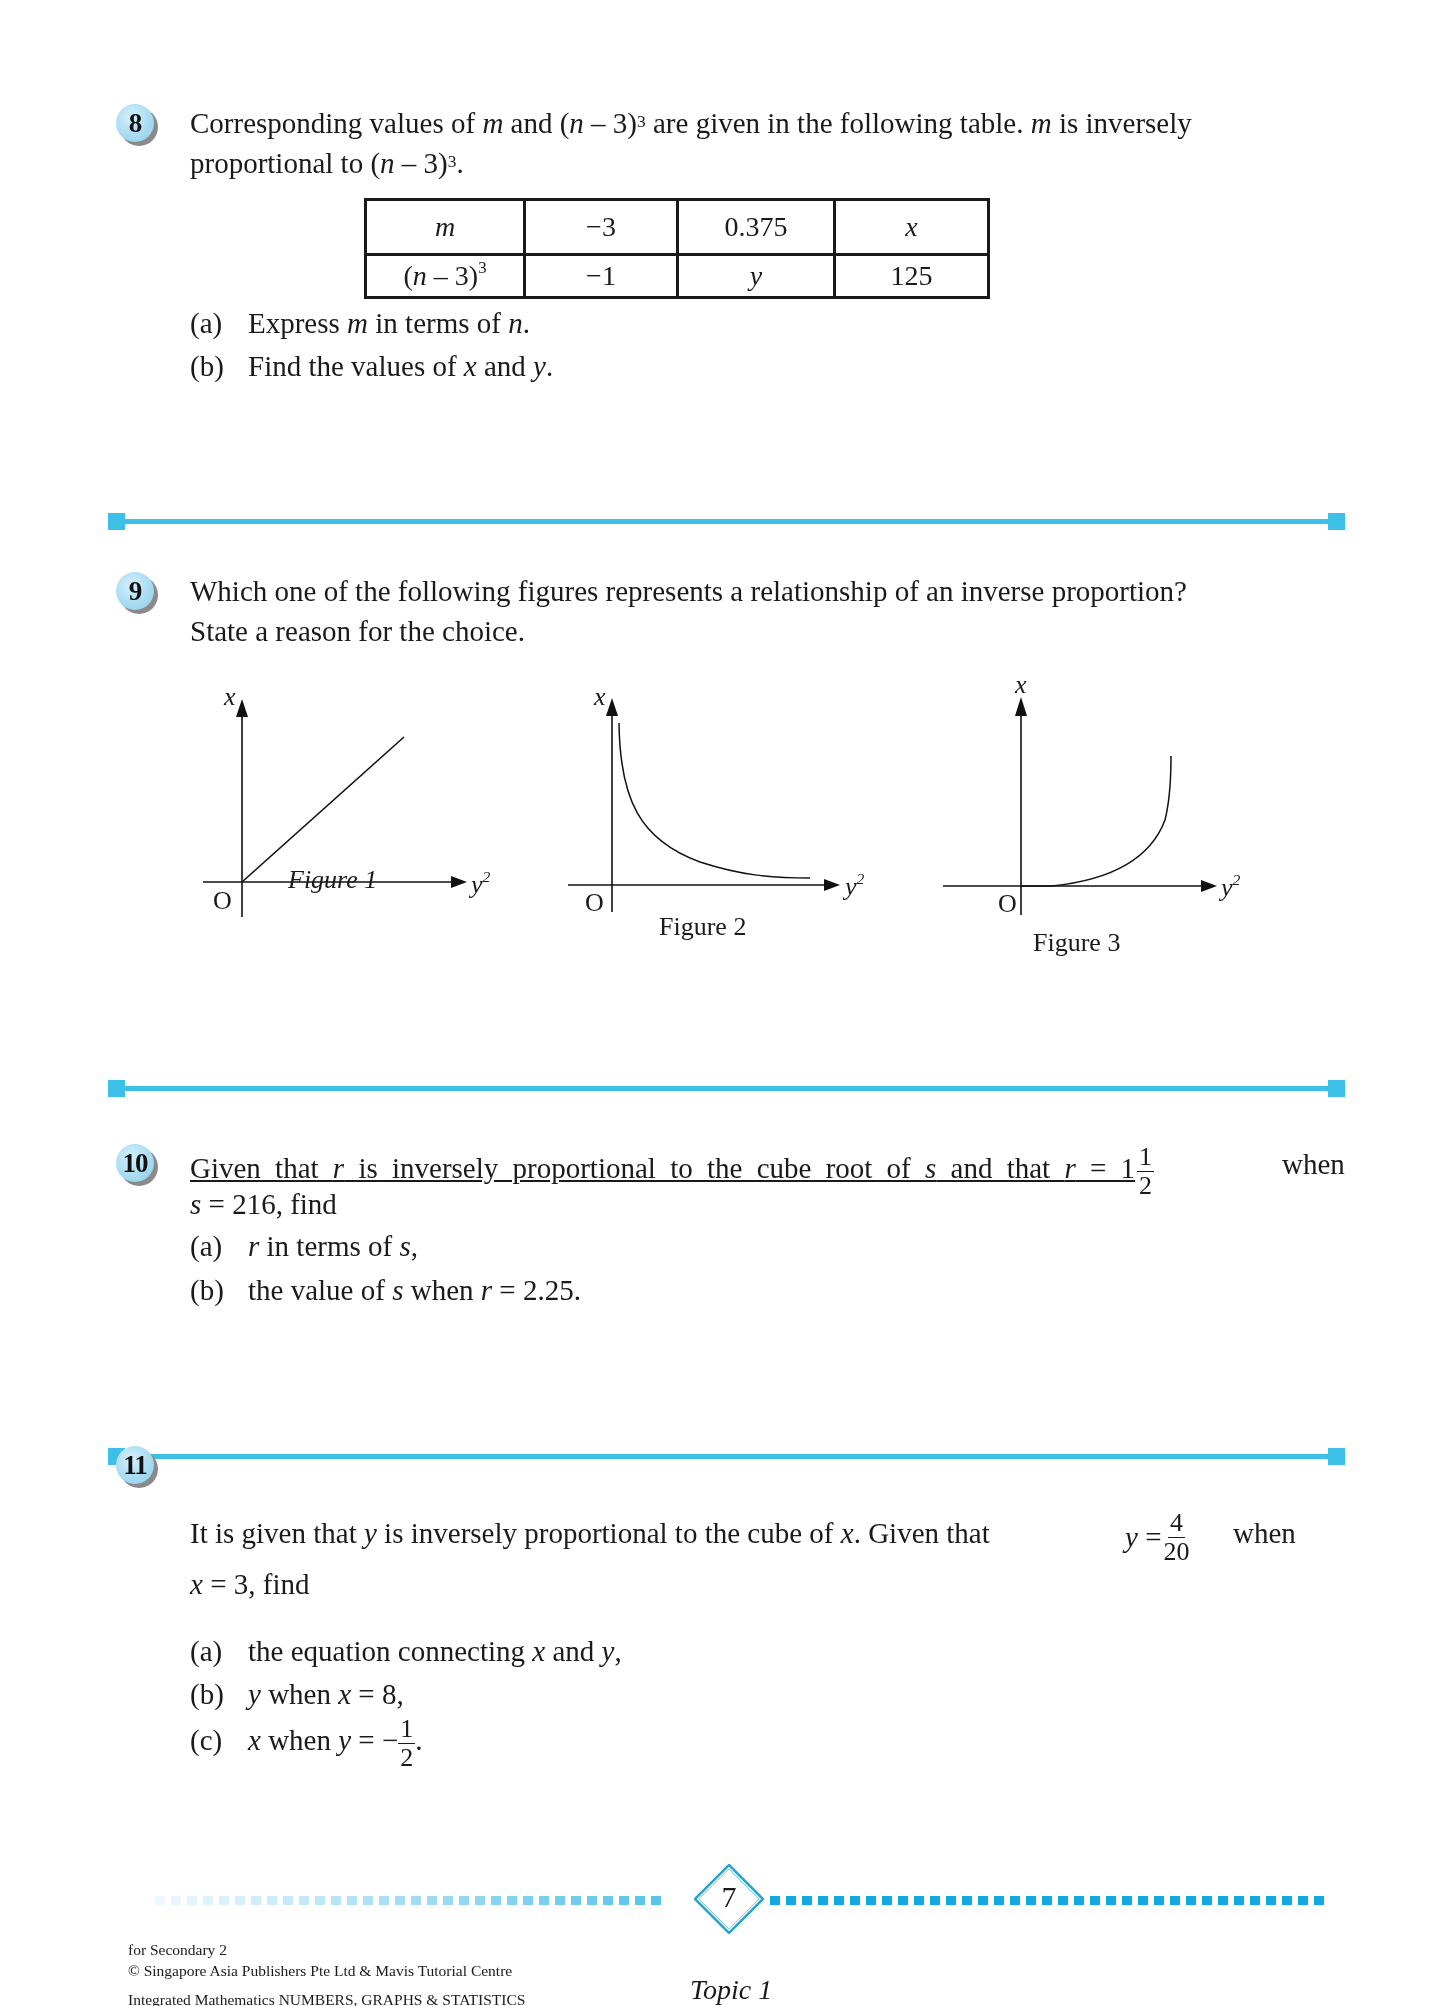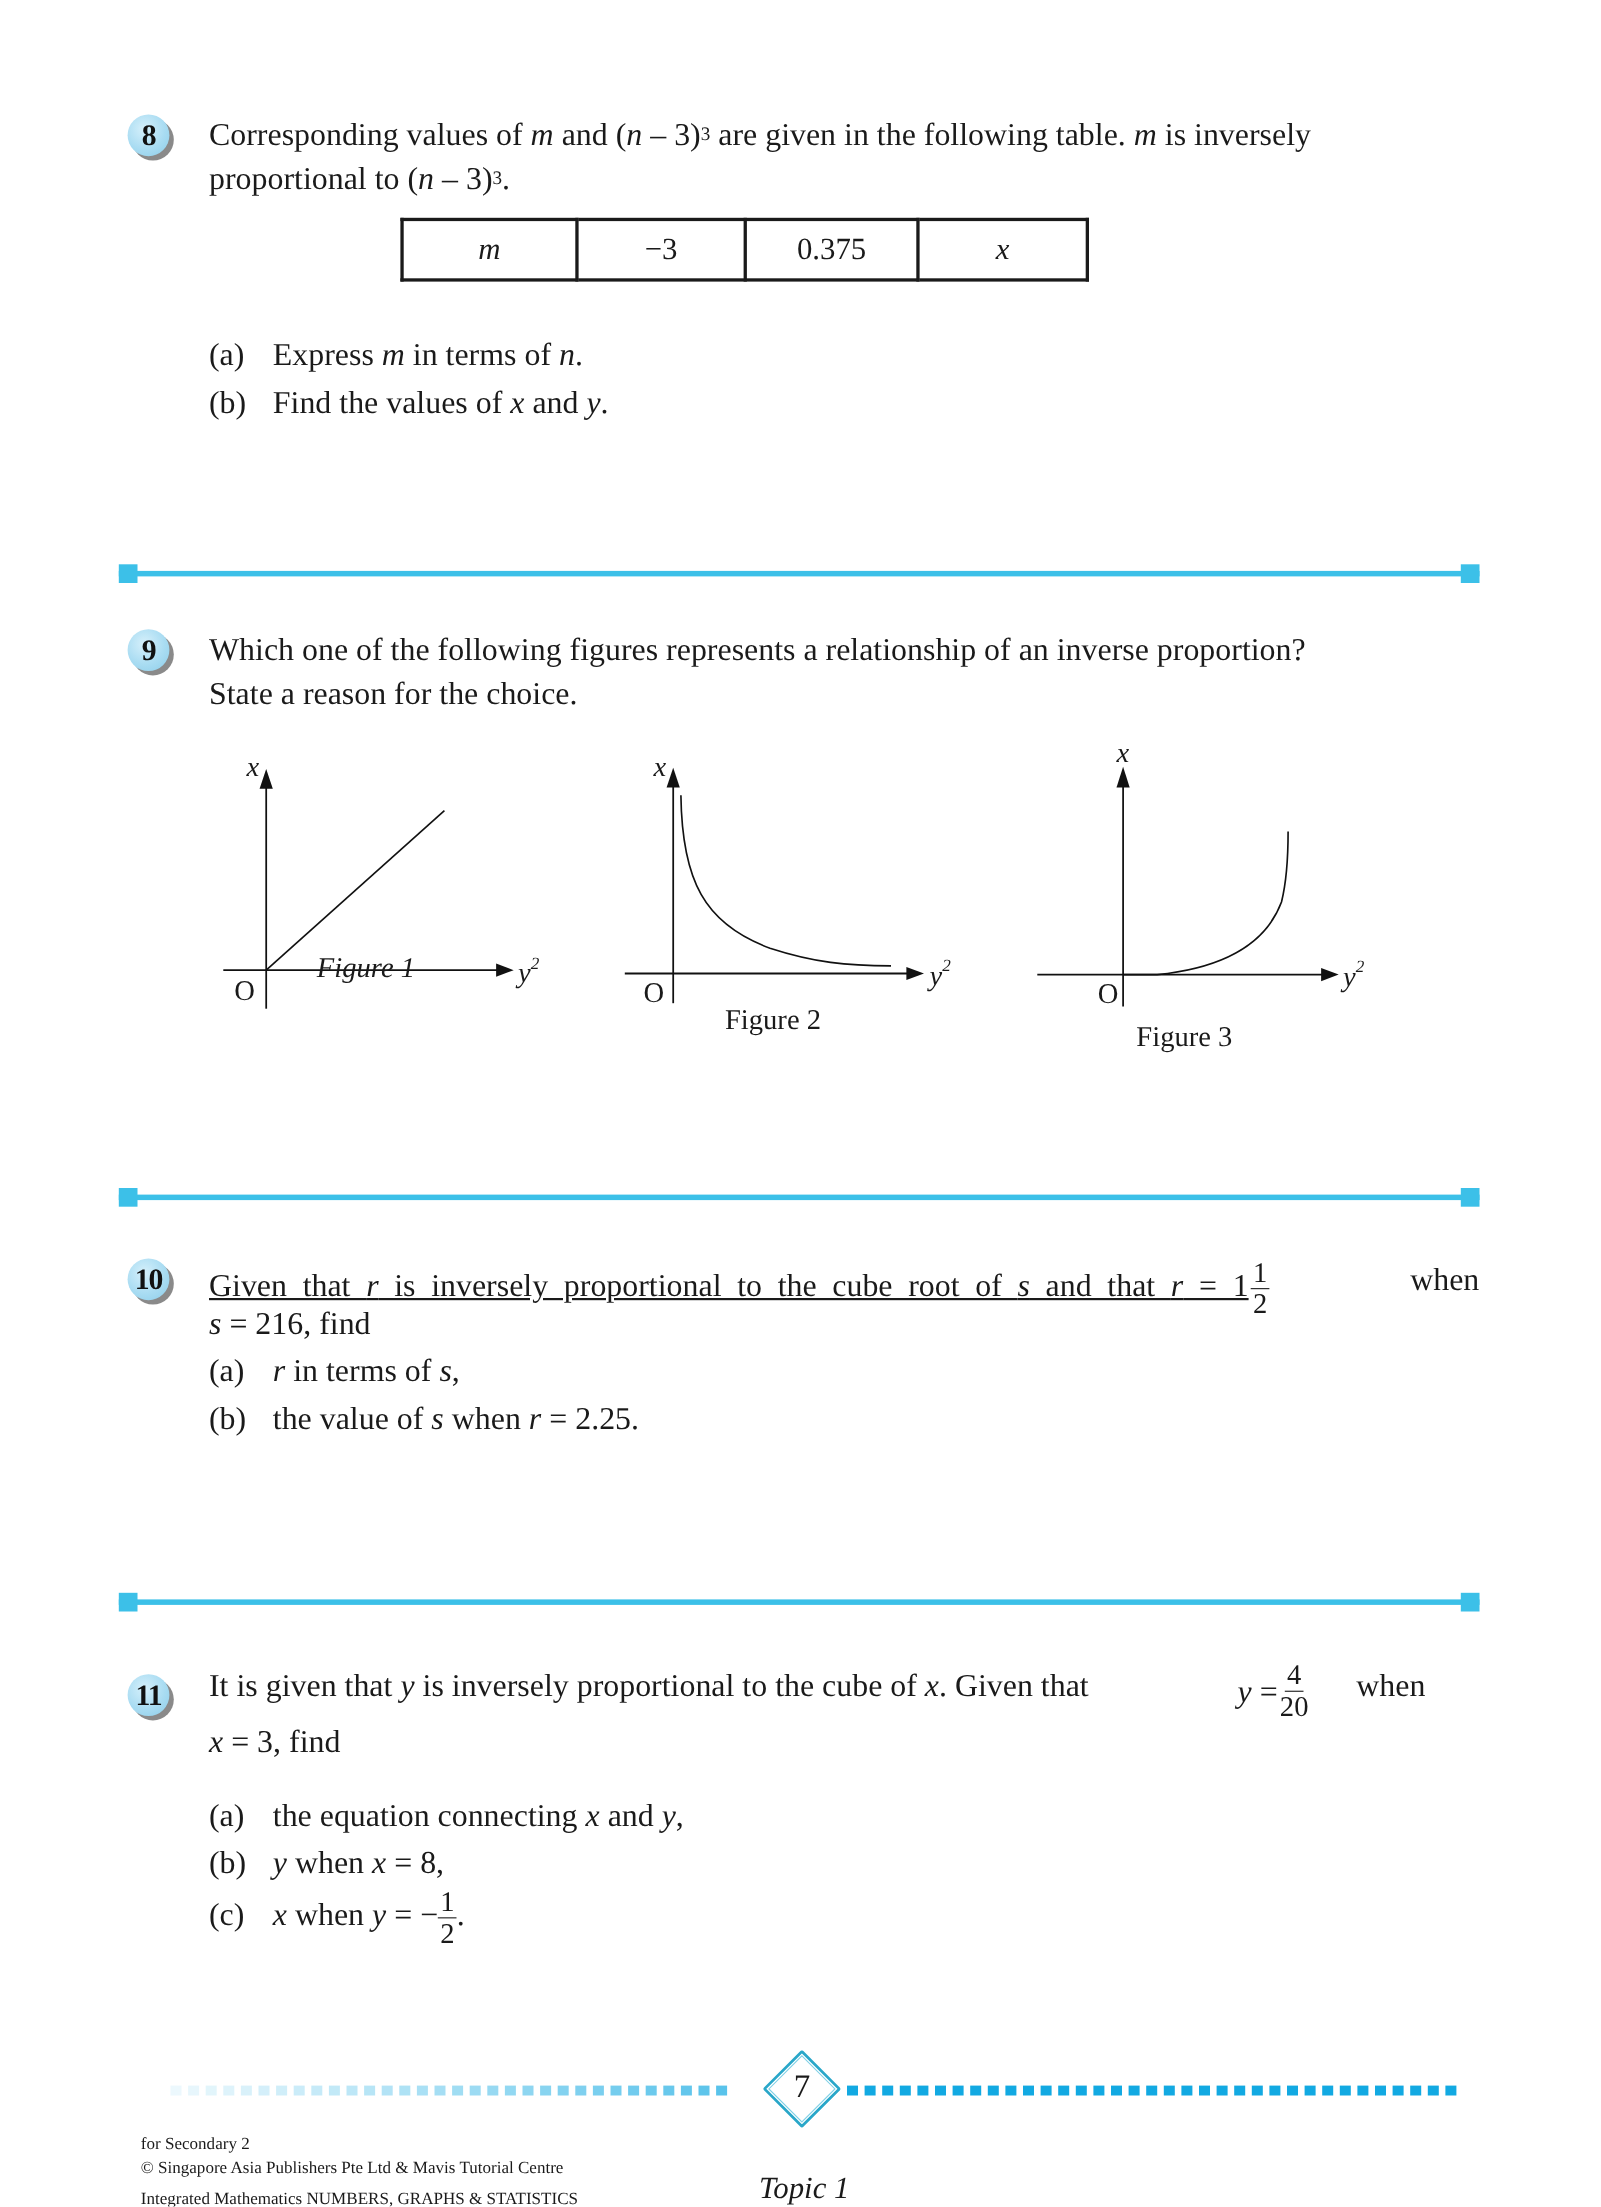--- a/index.html
+++ b/index.html
@@ -47,20 +47,26 @@
 </div>
 
 <table class="vals">
   <tbody>
       <tr style="height:55px;">
     <td style="width:156px;"><i>m</i></td>
     <td style="width:150px;">−3</td>
     <td style="width:154px;">0.375</td>
     <td style="width:151px;"><i>x</i></td>
   </tr>
+  <tr style="height:36px;">
+    <td>(<i>n</i> – 3)<sup>3</sup></td>
+    <td>−1</td>
+    <td><i>y</i></td>
+    <td>125</td>
+  </tr>
 </tbody>
   </table>
 
 <div class="line" style="left:190px; top:303px;">
   <span style="display:inline-block; width:58px;">(a)</span><span>Express </span><i>m</i><span> in terms of </span><i>n</i><span>.</span>
 </div>
 <div class="line" style="left:190px; top:346px;">
   <span style="display:inline-block; width:58px;">(b)</span><span>Find the values of </span><i>x</i><span> and </span><i>y</i><span>.</span>
 </div>
 
@@ -150,21 +156,21 @@
 <div class="line" style="left:190px; top:1270px;">
   <span style="display:inline-block; width:58px;">(b)</span><span>the value of </span><i>s</i><span> when </span><i>r</i><span> = 2.25.</span>
 </div>
 
 <div class="divider" style="top:1448px;">
   <div class="bar"></div>
   <div class="sq l"></div>
   <div class="sq r"></div>
 </div>
 
-<div class="badge" style="left:116px; top:1522px;">
+<div class="badge" style="left:116px; top:1446px;">
   <div class="shadow"></div>
   <div class="circle">11</div>
 </div>
 <div class="line" style="left:190px; top:1513px;">
   <span>It is given that </span><i>y</i><span> is inversely proportional to the cube of </span><i>x</i><span>. Given that </span>
 </div>
 <div class="line" style="left:1125px; top:1513px;">
   <i>y</i><span> =</span><span class="frac" style="position:relative; top:-3px;">
       <span class="num">4</span>
       <span class="den">20</span>

